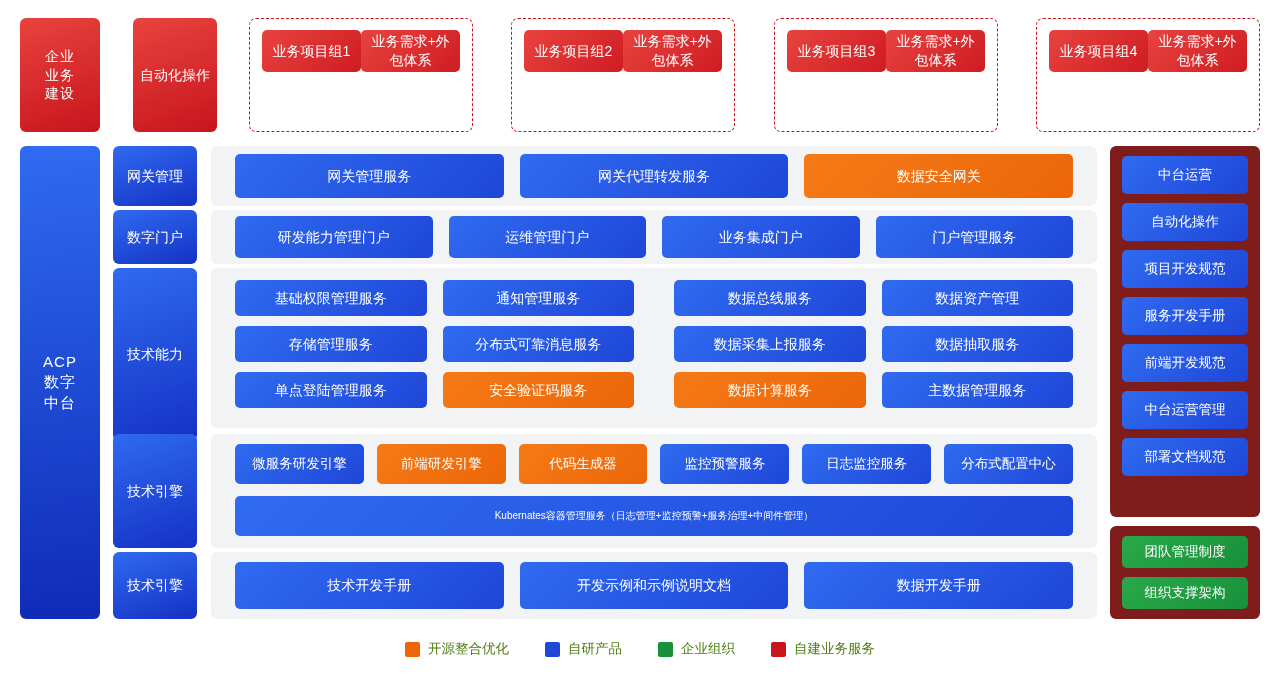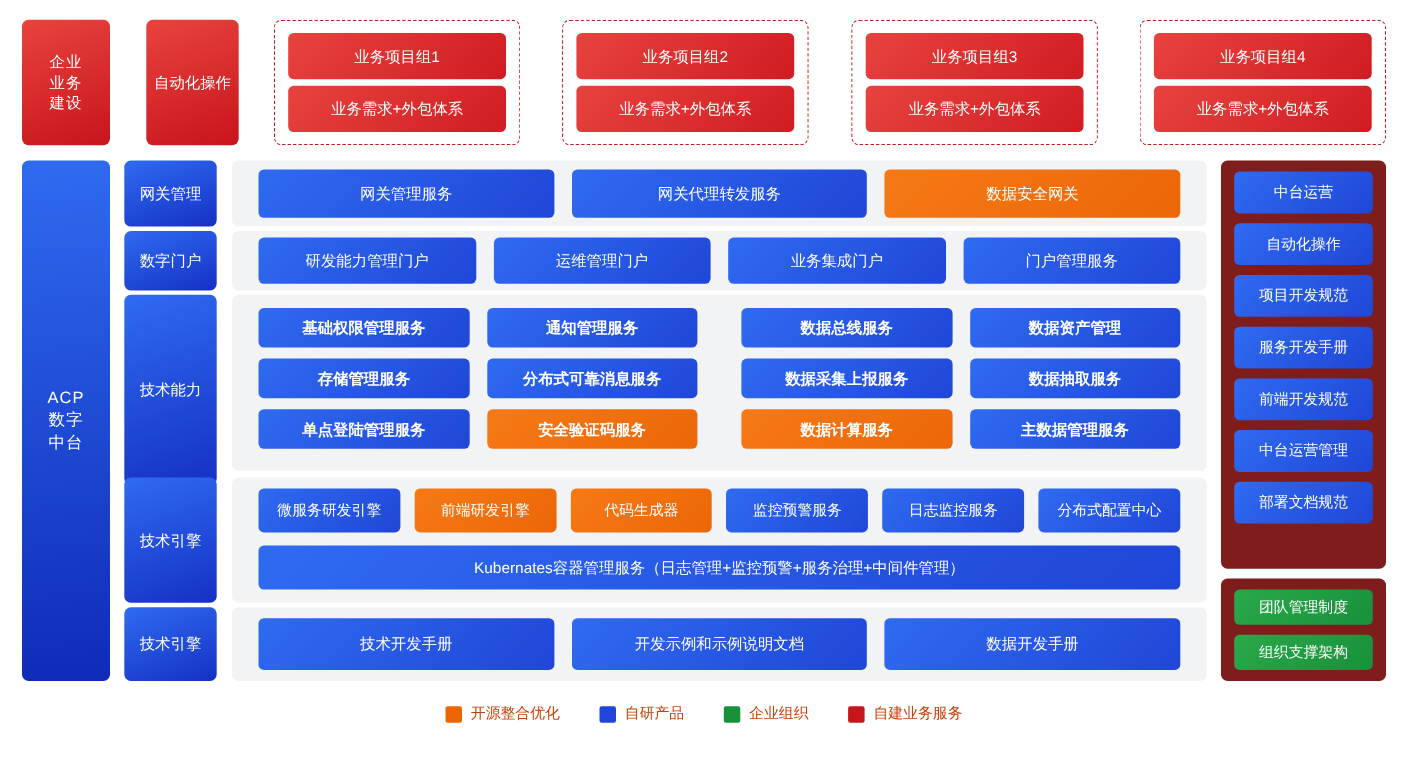--- a/index.html
+++ b/index.html
@@ -46,21 +46,21 @@
     border-radius: 6px;
     background: linear-gradient(160deg,#e8433f 0%,#c8151c 100%);
     font-size: 14px;
   }
 
   .group-box {
     position: absolute; top: 0; width: 224px; height: 114px;
     border: 1.5px dashed #c8151c;
     border-radius: 7px;
     padding: 11px 12px;
-    display: flex; flex-direction: column; justify-content: space-between;
+    display: flex; flex-direction: row; justify-content: space-between;
   }
   .group-box .card { height: 42px; width: 100%; font-size: 14px; }
   #grp1 { left: 229px; }
   #grp2 { left: 491px; }
   #grp3 { left: 754px; }
   #grp4 { left: 1016px; }
 
   
   #acp {
     position: absolute; left: 20px; top: 146px; width: 80px; height: 473px;
@@ -81,56 +81,56 @@
   #lbl-engine  { top: 434px;  height: 114px; }
   #lbl-org     { top: 552px;  height: 67px; }
 
   
   .panel {
     position: absolute; left: 211px; width: 886px;
     background: #f2f3f5; border-radius: 6px;
   }
   #panel-gw     { top: 146px; height: 60px;  padding: 8px 24px; }
   #panel-portal { top: 210px; height: 54px;  padding: 6px 24px; }
-  #panel-tech   { top: 268px; height: 160px; padding: 12px 24px; font-weight: bold; }
+  #panel-tech   { top: 268px; height: 160px; padding: 12px 24px; }
   #panel-engine { top: 434px; height: 114px; padding: 10px 24px; }
   #panel-org    { top: 552px; height: 67px;  padding: 10px 24px; }
 
   .row { display: flex; gap: 16px; }
 
   #panel-gw .card     { height: 44px; flex: 1; }
   #panel-portal .card { height: 42px; flex: 1; }
   #panel-org .card    { height: 47px; flex: 1; }
 
   
   .tech-groups { display: flex; gap: 40px; }
   .tech-col-group { display: flex; flex-direction: column; gap: 10px; flex: 1; }
   .tech-col-group .row .card { height: 36px; flex: 1; }
 
   
   #panel-engine .eng-row { display: flex; gap: 13px; margin-bottom: 12px; }
   #panel-engine .eng-row .card { height: 40px; flex: 1; font-size: 13.5px; }
-  #k8s { height: 40px; width: 100%; font-size: 14px; }
+  #k8s { height: 40px; width: 100%; font-size: 10px; }
 
   
   .right-panel {
     position: absolute; left: 1110px; width: 150px;
     background: #7f1d1d; border-radius: 6px;
     padding: 10px 12px;
     display: flex; flex-direction: column; gap: 9px;
   }
   #right-blue  { top: 146px; height: 371px; }
   #right-green { top: 526px; height: 93px; }
   .right-panel .card { height: 38px; width: 100%; font-size: 13.5px; }
 
   
   #legend {
     position: absolute; left: 0; top: 640px; width: 1280px;
     display: flex; justify-content: center; align-items: center; gap: 36px;
-    font-size: 13.5px; color: #c2410c;
+    font-size: 13.5px; color: #4d7c0f;
   }
   .legend-item { display: flex; align-items: center; gap: 8px; }
   .swatch { width: 15px; height: 15px; border-radius: 2px; display: inline-block; }
 </style>
 </head>
 <body>
 
 <div id="root">
 
   <div class="top-row">

